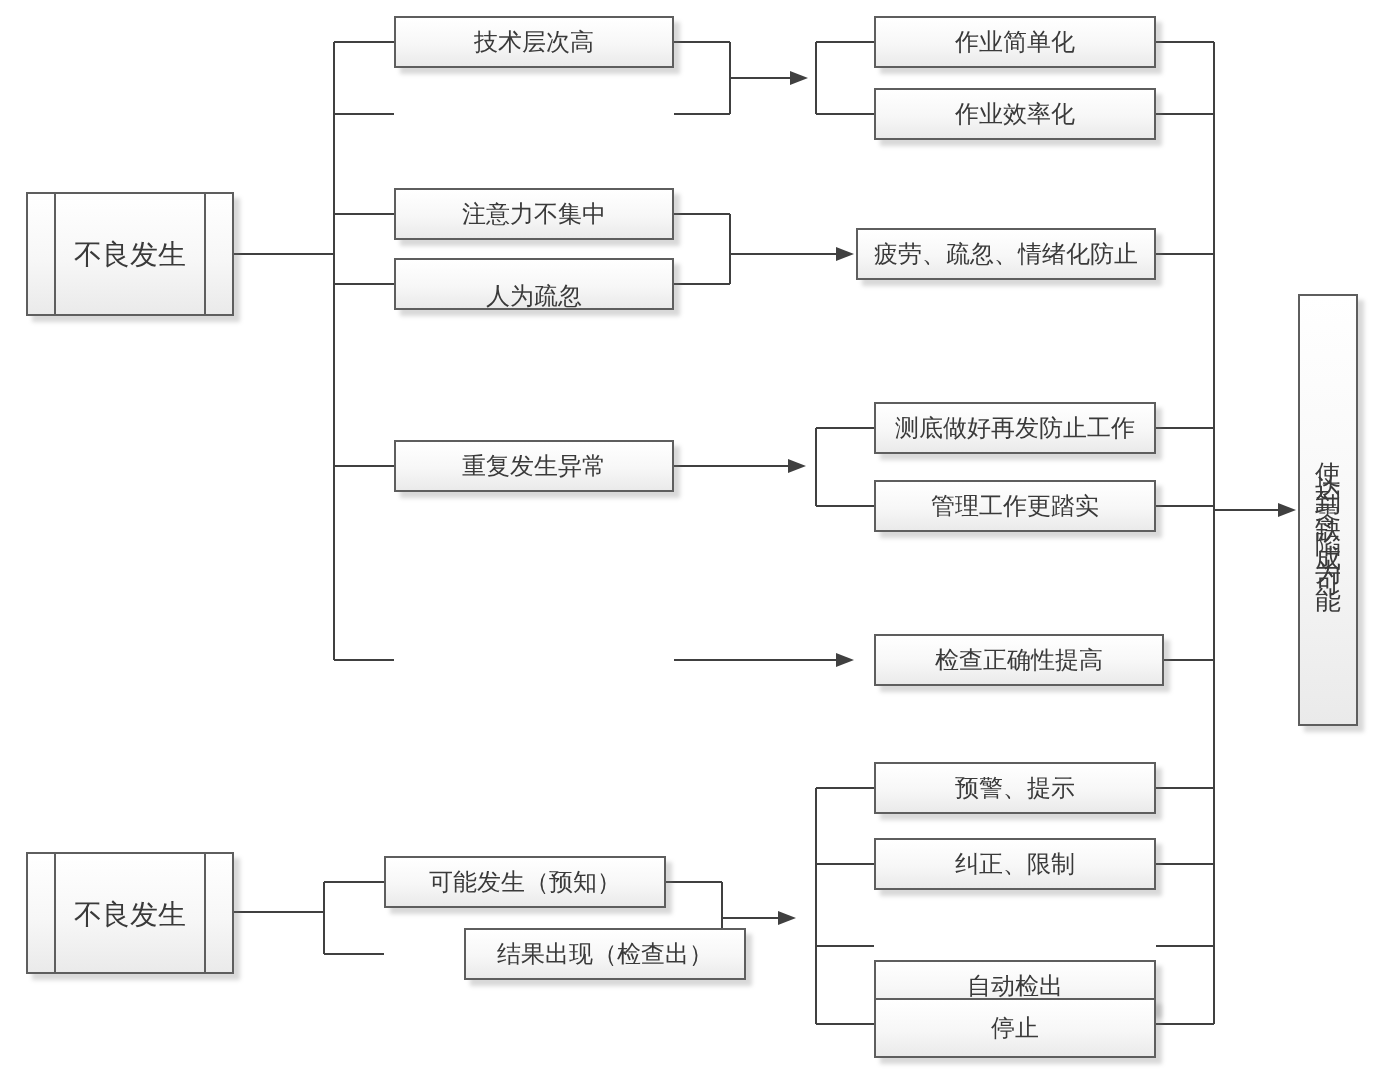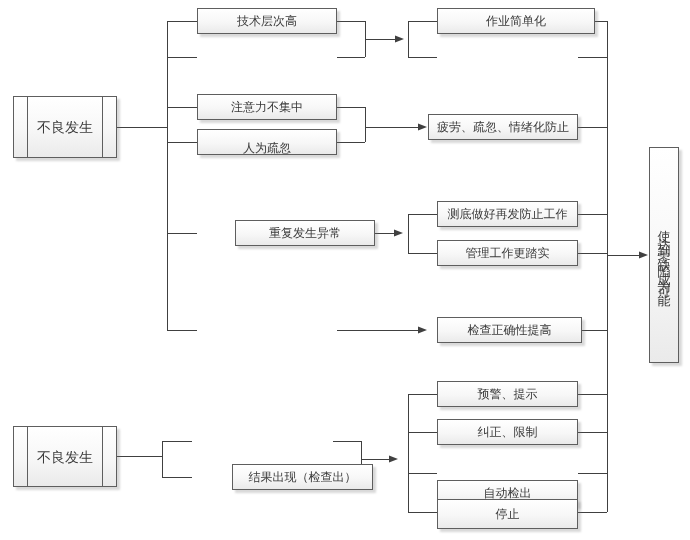--- a/index.html
+++ b/index.html
@@ -128,26 +128,29 @@
 
   <div class="node" style="left:197px;top:8px;width:140px;height:26px;">
     <span class="node-label">技术层次高</span>
   </div>
   <div class="node" style="left:197px;top:94px;width:140px;height:26px;">
     <span class="node-label">注意力不集中</span>
   </div>
   <div class="node" style="left:197px;top:129px;width:140px;height:26px;align-items:flex-end;">
     <span class="node-label">人为疏忽</span>
   </div>
-  <div class="node" style="left:197px;top:220px;width:140px;height:26px;margin-left:38px;">
+  <div class="node" style="left:197px;top:220px;width:140px;height:26px;">
     <span class="node-label">重复发生异常</span>
   </div>
 
-  <div class="node" style="left:437px;top:8px;width:158px;height:26px;">
+  <div class="node" style="left:437px;top:8px;width:141px;height:26px;">
     <span class="node-label">作业简单化</span>
+  </div>
+  <div class="node" style="left:437px;top:44px;width:141px;height:26px;">
+    <span class="node-label">作业效率化</span>
   </div>
   <div class="node" style="left:428px;top:114px;width:150px;height:26px;">
     <span class="node-label">疲劳、疏忽、情绪化防止</span>
   </div>
   <div class="node" style="left:437px;top:201px;width:141px;height:26px;">
     <span class="node-label">测底做好再发防止工作</span>
   </div>
   <div class="node" style="left:437px;top:240px;width:141px;height:26px;">
     <span class="node-label">管理工作更踏实</span>
   </div>
@@ -163,20 +166,23 @@
   <div class="node" style="left:437px;top:480px;width:141px;height:26px;">
     <span class="node-label">自动检出</span>
   </div>
   <div class="node" style="left:437px;top:499px;width:141px;height:30px;">
     <span class="node-label">停止</span>
   </div>
 
   <div class="node predefined" style="left:13px;top:426px;width:104px;height:61px;">
     <span class="node-label">不良发生</span>
   </div>
+  <div class="node" style="left:192px;top:428px;width:141px;height:26px;">
+    <span class="node-label">可能发生（预知）</span>
+  </div>
   <div class="node" style="left:192px;top:464px;width:141px;height:26px;margin-left:40px;">
     <span class="node-label">结果出现（检查出）</span>
   </div>
 
   <div class="node vertical" style="left:649px;top:147px;width:30px;height:216px;">
     <span class="node-label">使达到零缺陷成为可能</span>
   </div>
 
 </div>
 

